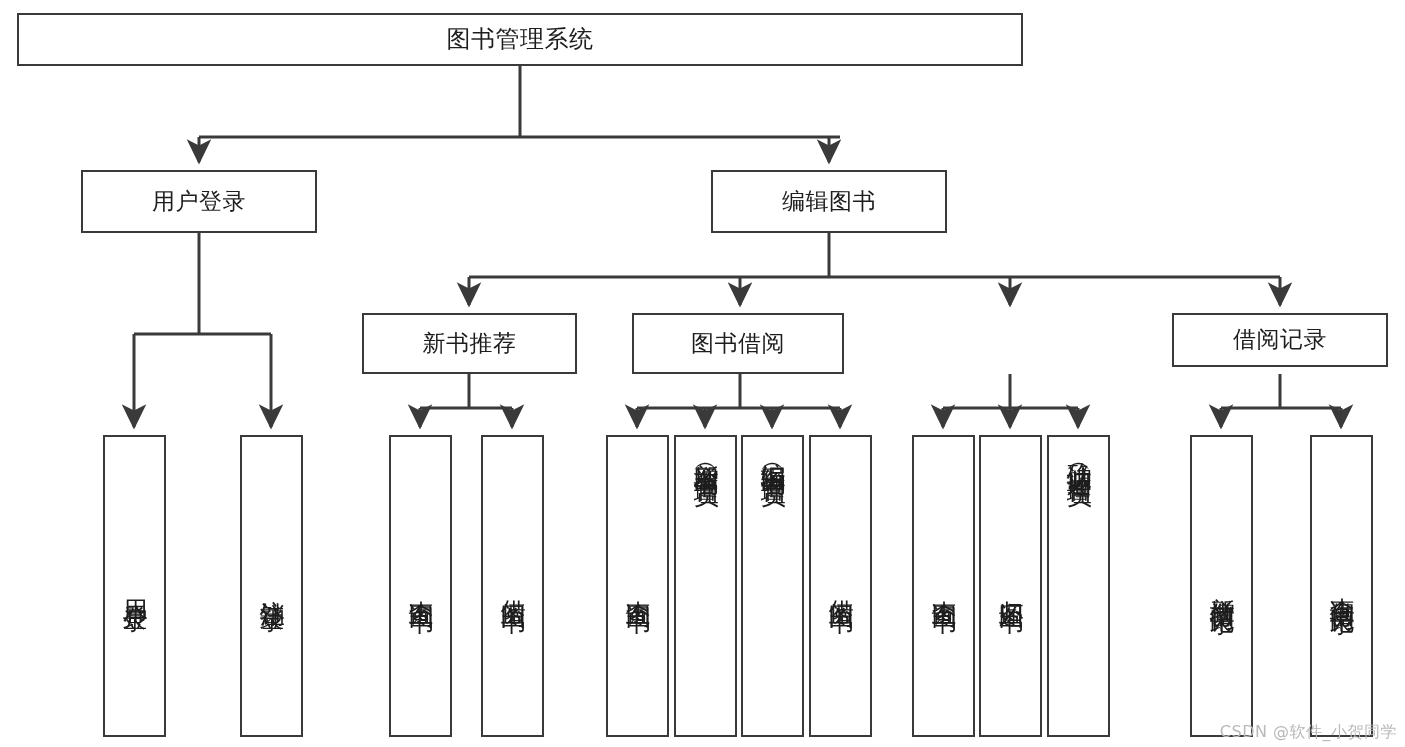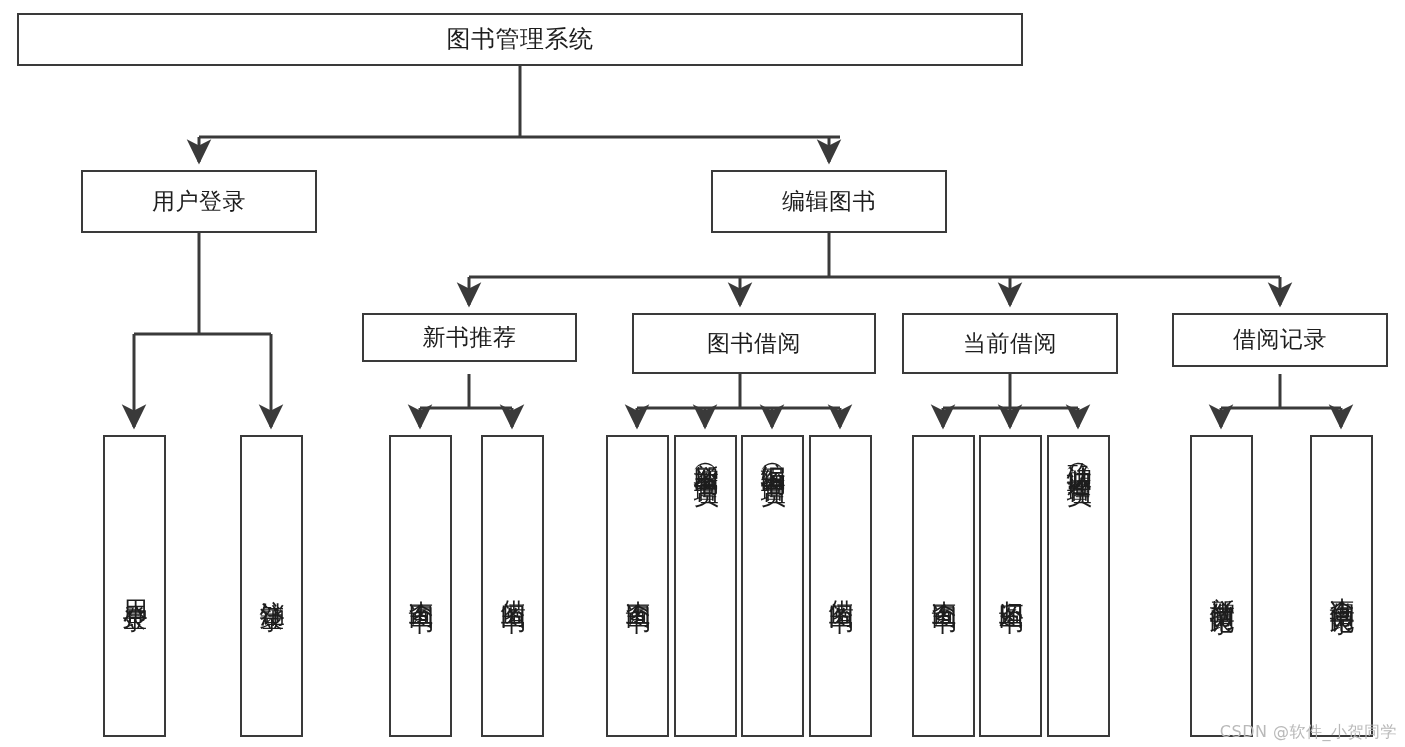--- a/index.html
+++ b/index.html
@@ -136,28 +136,25 @@
     <span class="label">图书管理系统</span>
   </div>
 
   <div class="node horiz" style="left:81px;top:170px;width:236px;height:63px;">
     <span class="label">用户登录</span>
   </div>
   <div class="node horiz" style="left:711px;top:170px;width:236px;height:63px;">
     <span class="label">编辑图书</span>
   </div>
 
-  <div class="node horiz" style="left:362px;top:313px;width:215px;height:49px;">
+  <div class="node horiz" style="left:362px;top:313px;width:215px;height:61px;">
     <span class="label">新书推荐</span>
   </div>
-  <div class="node horiz" style="left:632px;top:313px;width:244px;height:61px;">
+  <div class="node horiz" style="left:632px;top:313px;width:212px;height:61px;">
     <span class="label">图书借阅</span>
-  </div>
-  <div class="node horiz" style="left:902px;top:313px;width:216px;height:61px;">
-    <span class="label">当前借阅</span>
   </div>
   <div class="node horiz" style="left:1172px;top:313px;width:216px;height:54px;">
     <span class="label">借阅记录</span>
   </div>
 
   <div class="node vert mid" style="left:103px;top:435px;width:63px;height:302px;">
     <span class="label">用户登录</span>
   </div>
   <div class="node vert mid" style="left:240px;top:435px;width:63px;height:302px;">
     <span class="label">注销登录</span>

